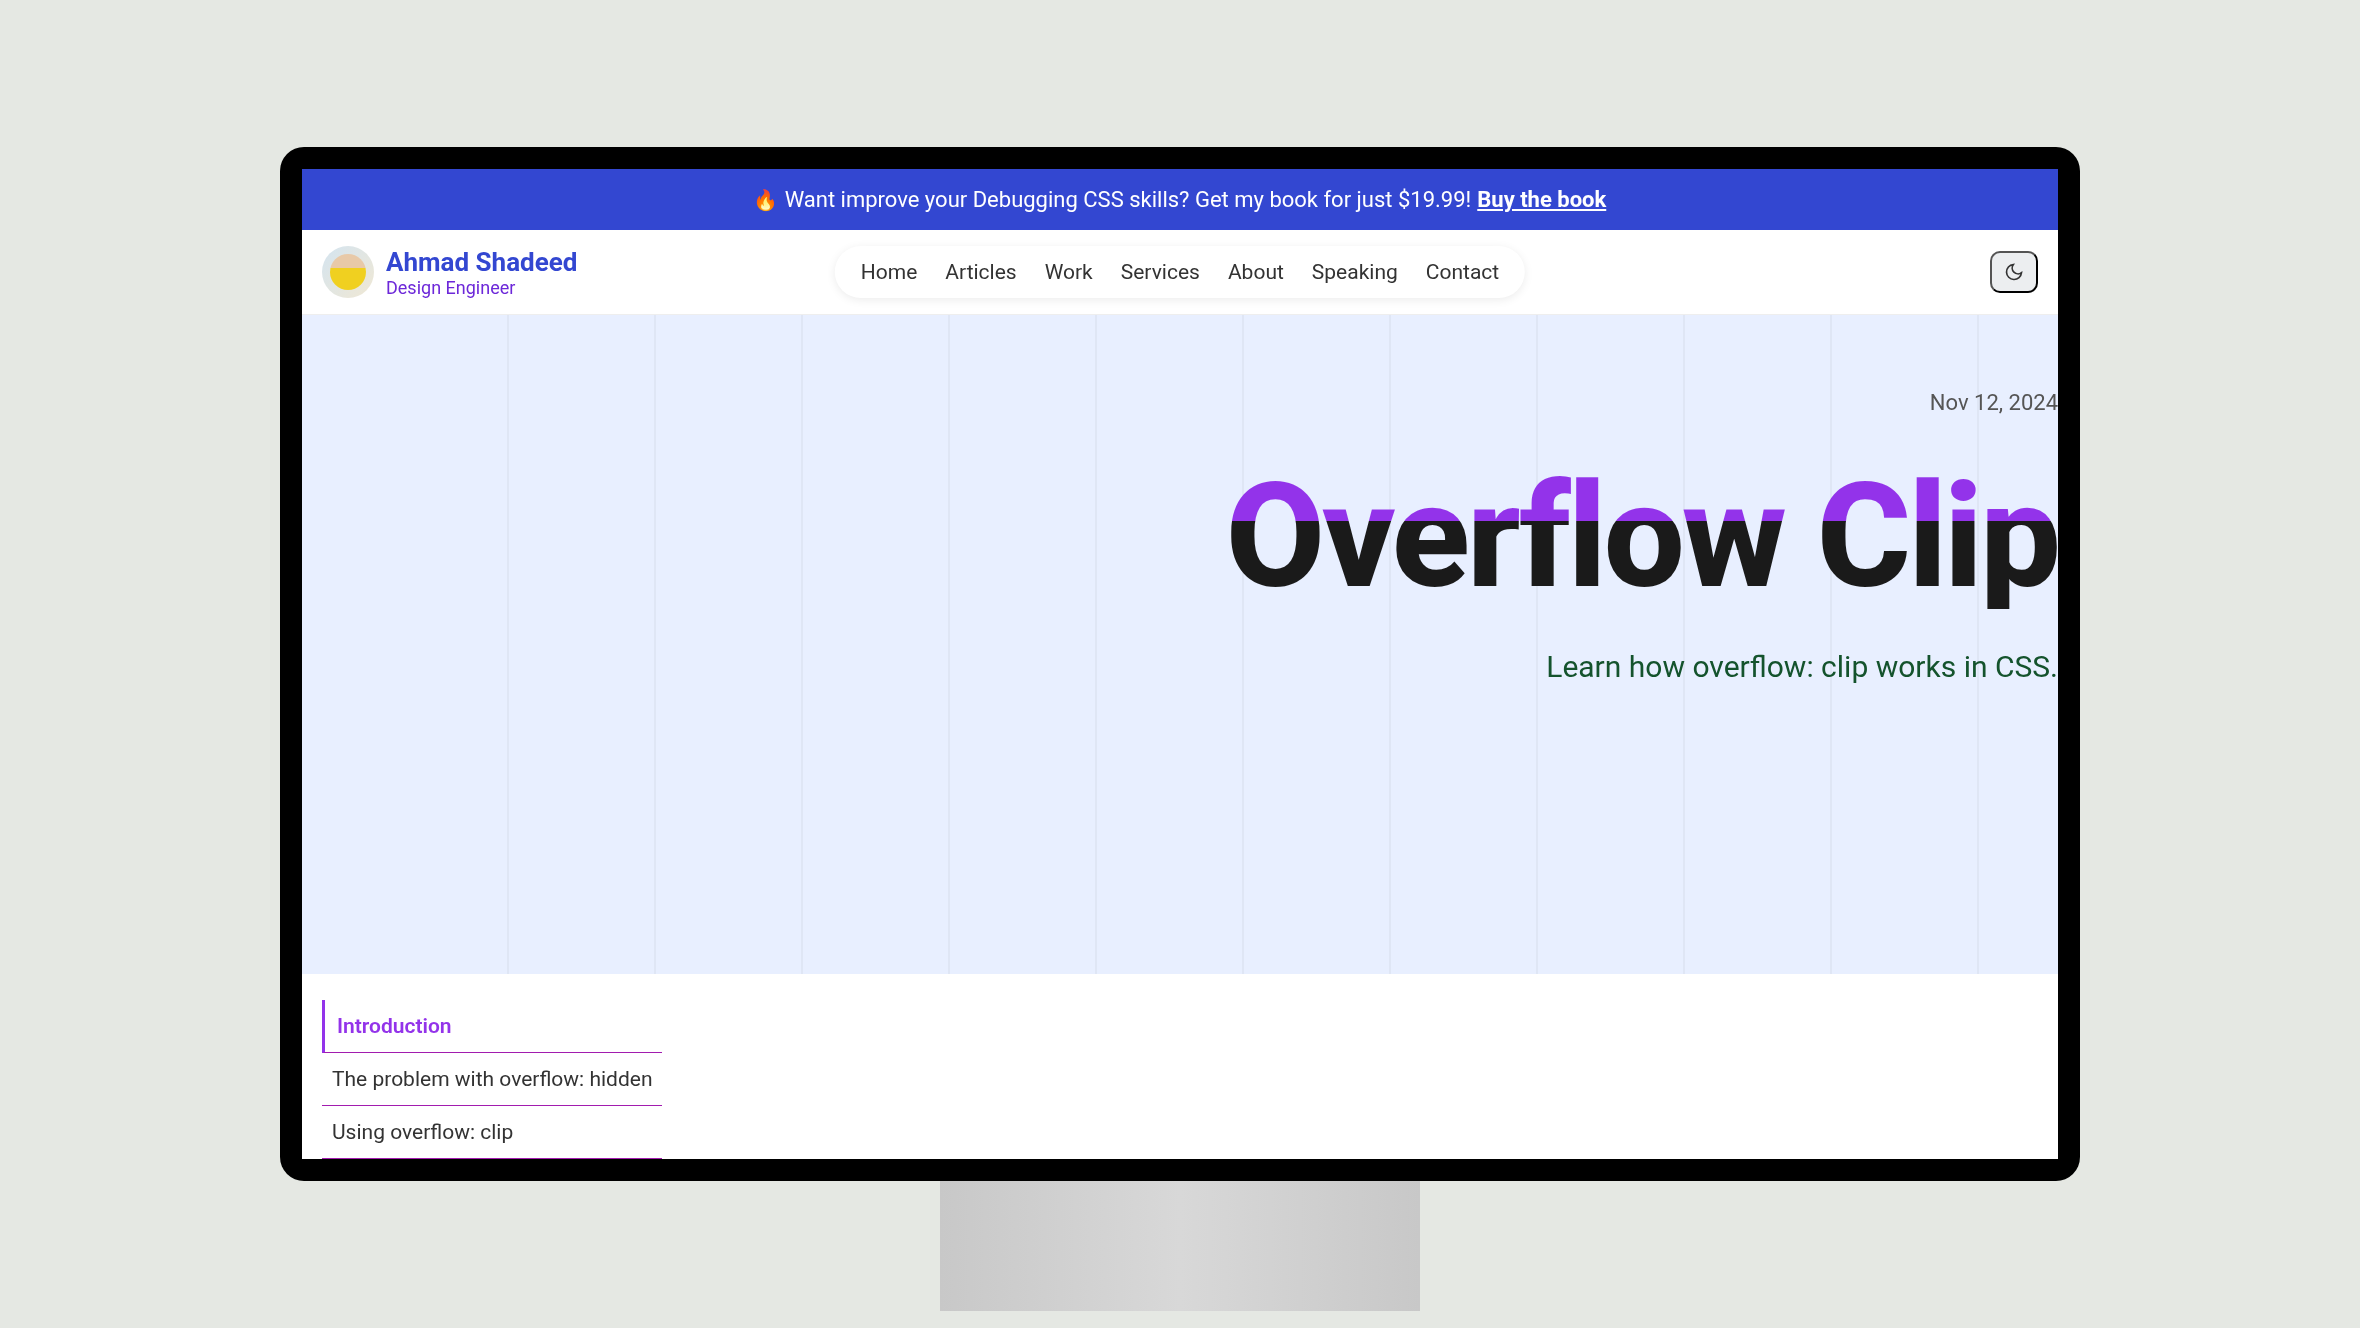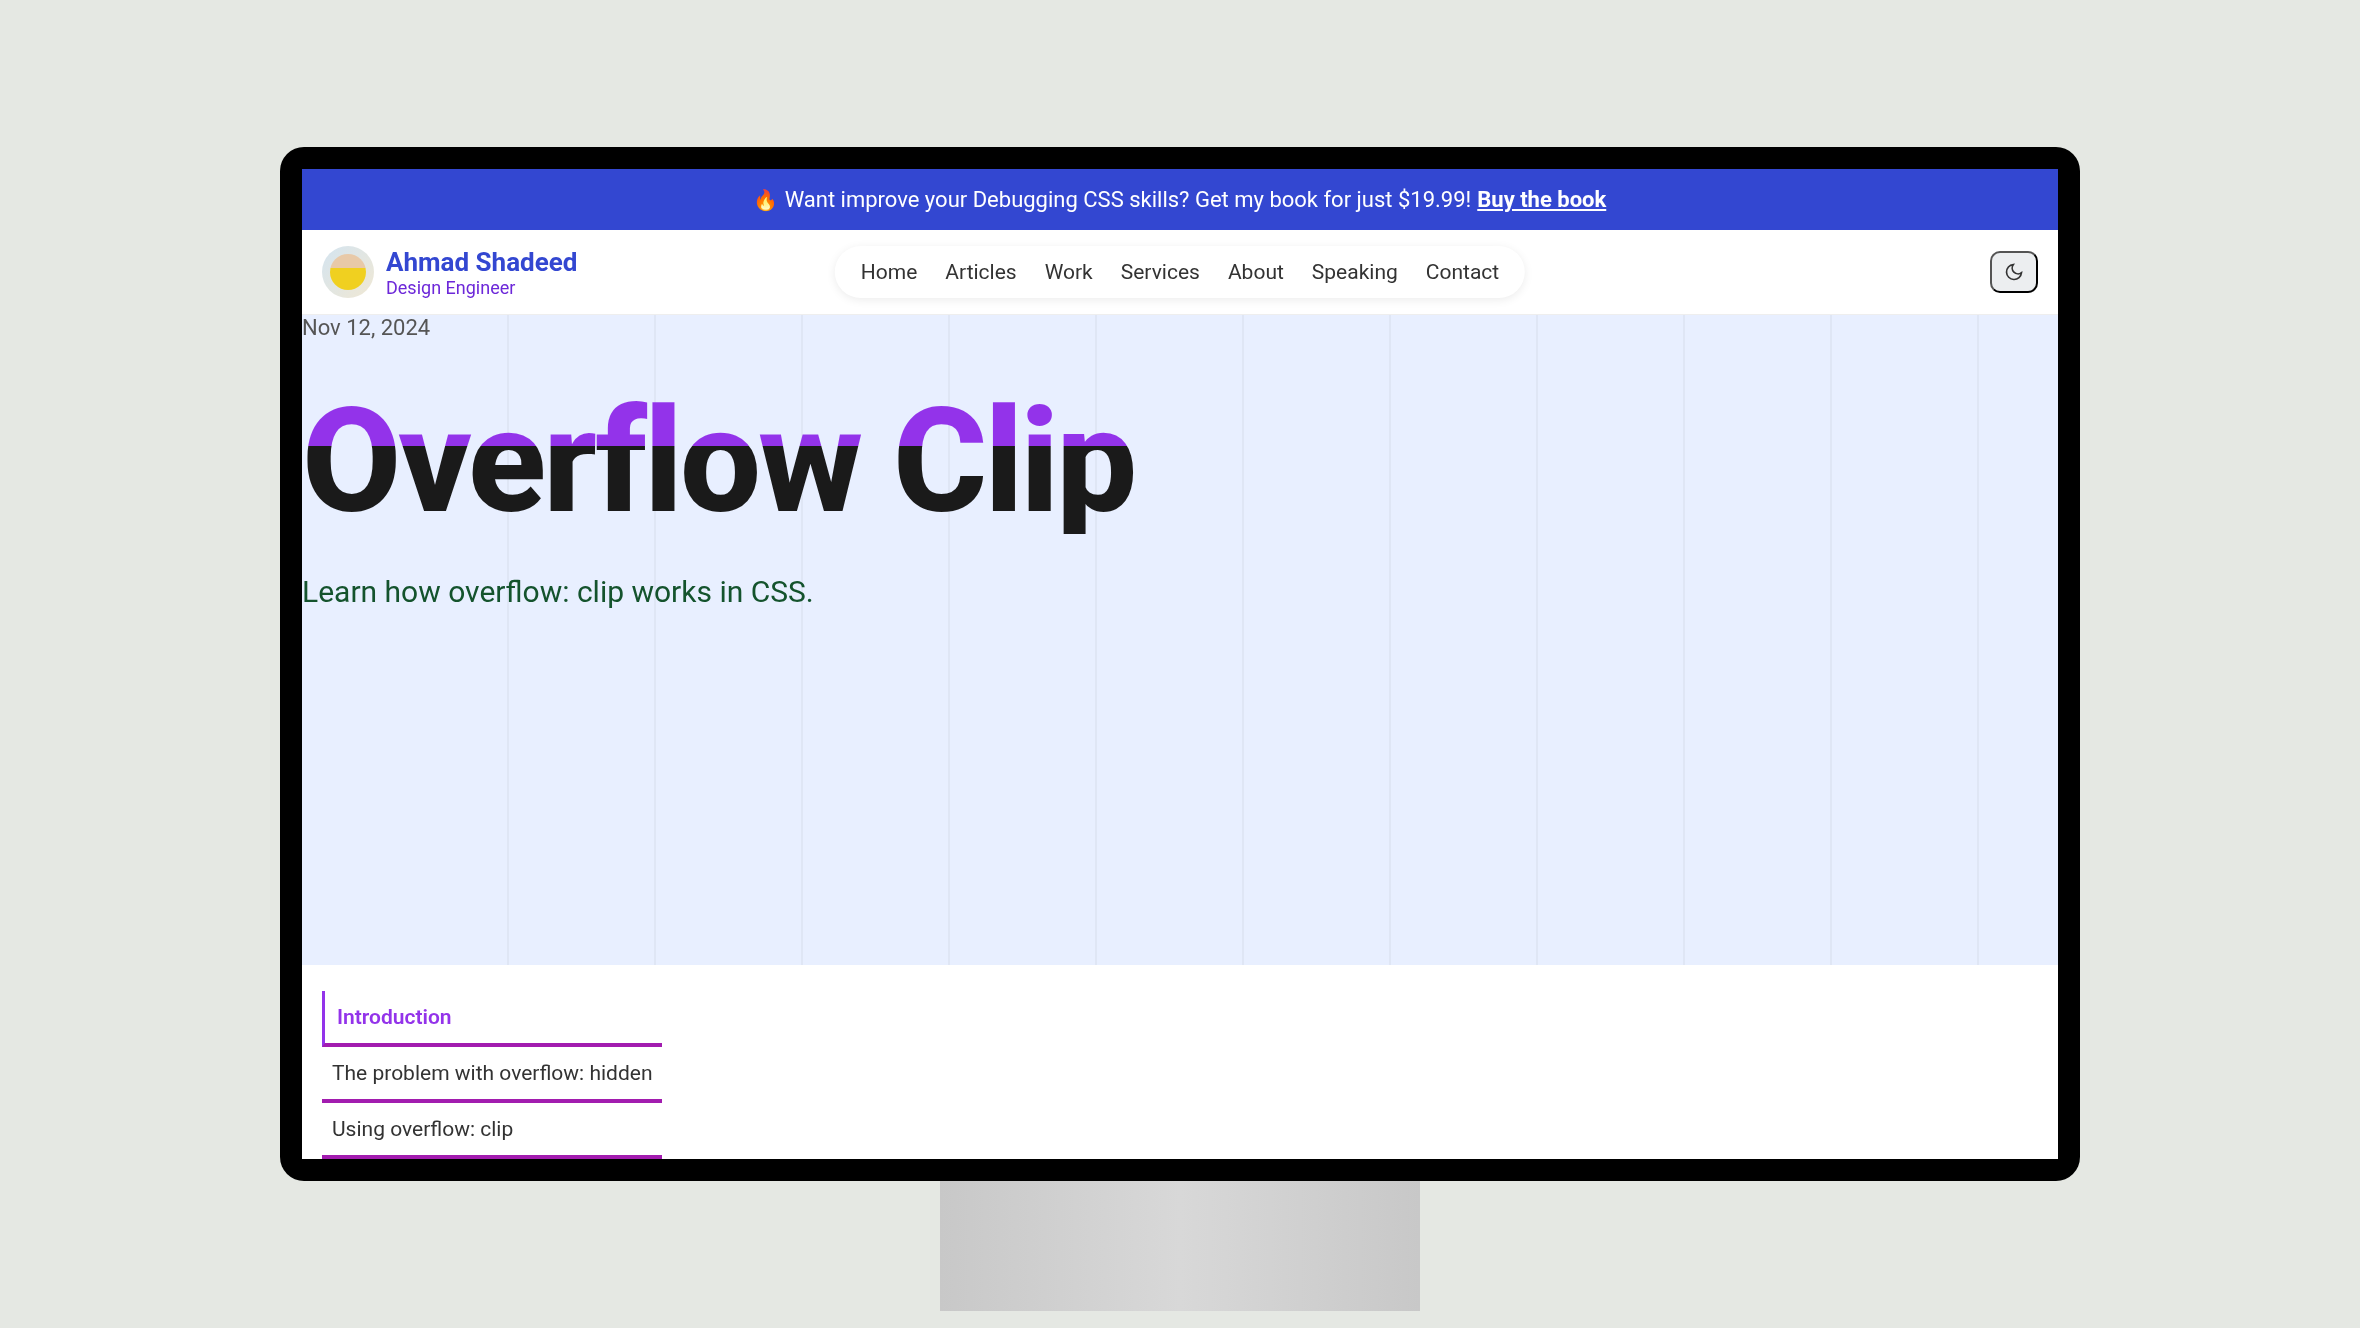--- a/index.html
+++ b/index.html
@@ -152,21 +152,22 @@
       width: 20px;
       height: 20px;
     }
 
     .hero {
       background: #e8efff;
       flex: 1;
       position: relative;
       display: flex;
       flex-direction: column;
-      align-items: flex-start;
+      align-items: flex-end;
+      padding-top: 75px;
       overflow: hidden;
     }
 
     .hero::before {
       content: '';
       position: absolute;
       inset: 0;
       background-image: repeating-linear-gradient(
         to right,
         transparent 0,
@@ -220,21 +221,21 @@
 
     .toc-list {
       list-style: none;
       width: 340px;
     }
 
     .toc-item {
       padding: 14px 0 14px 10px;
       font-size: 21px;
       color: #333;
-      border-bottom: 4px solid #a21caf;
+      border-bottom: 1px solid #a21caf;
       cursor: pointer;
       position: relative;
     }
 
     .toc-item.active {
       color: #9333ea;
       font-weight: 600;
       border-left: 3px solid #9333ea;
       padding-left: 12px;
     }

